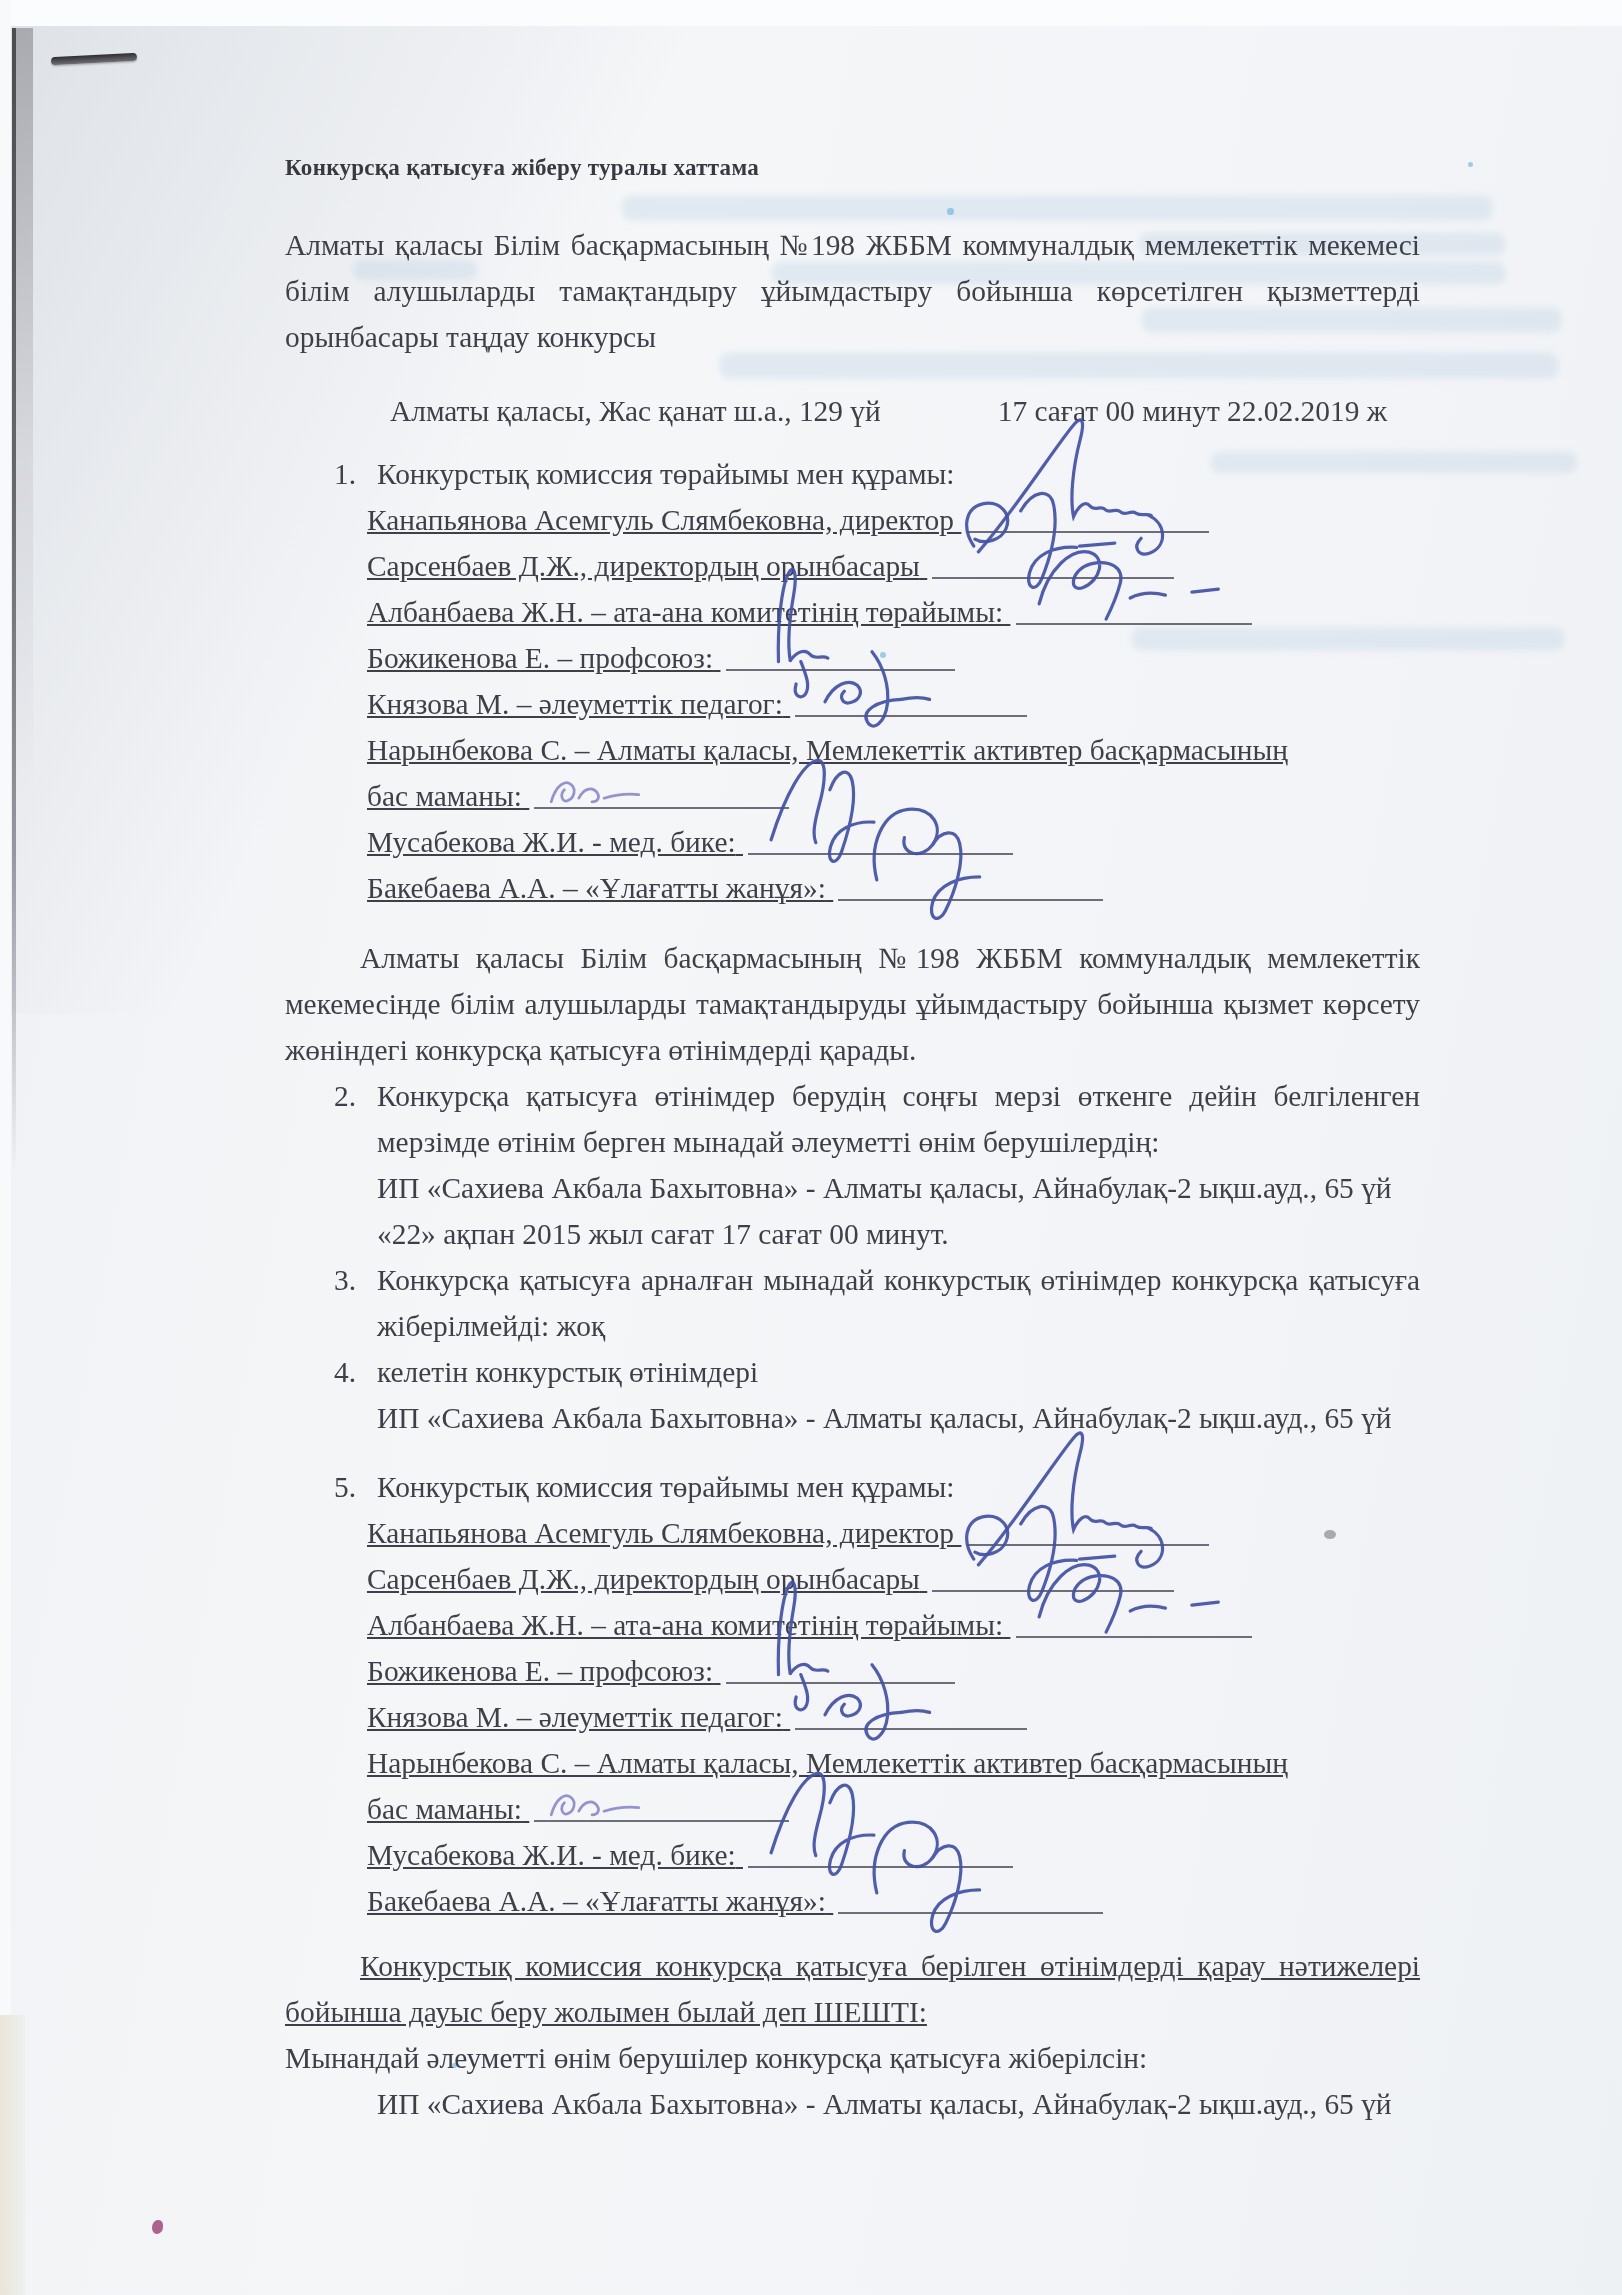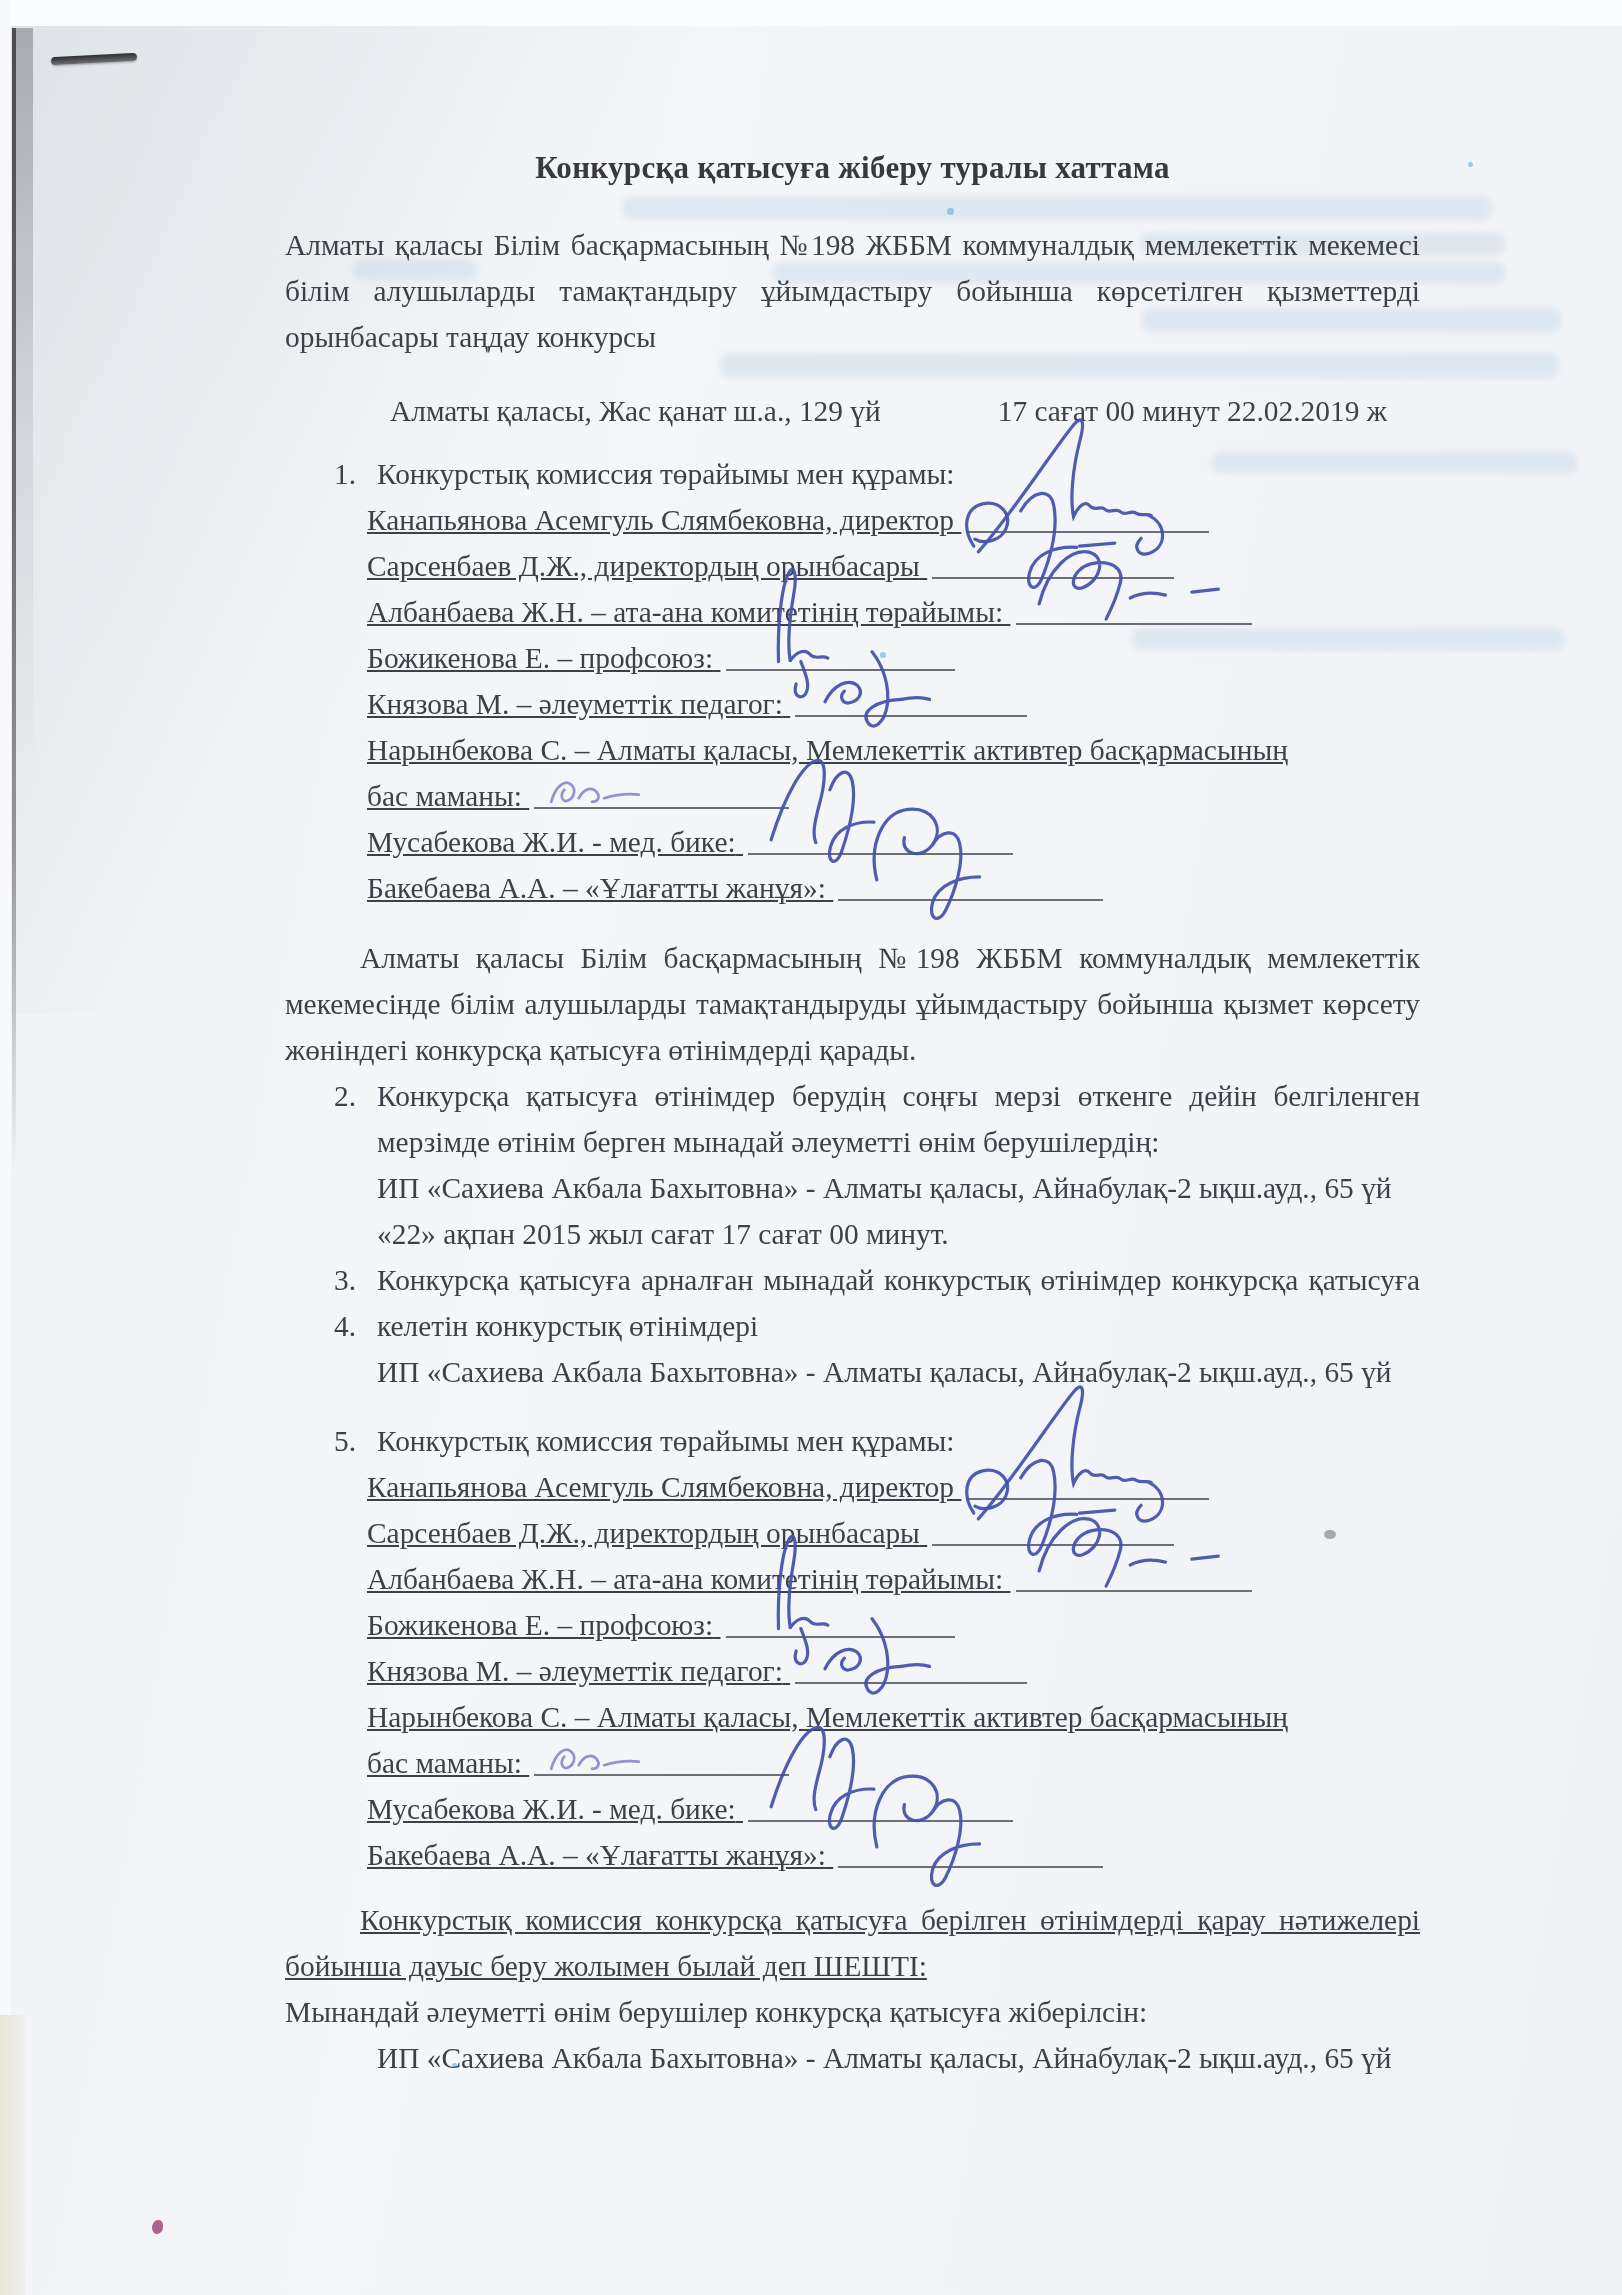--- a/index.html
+++ b/index.html
@@ -21,21 +21,21 @@
              background:linear-gradient(180deg,#2e2e32,#6f6f74);transform:rotate(-3deg);
              box-shadow:0 1.3px 2px rgba(0,0,0,.25);}
   .smudge{position:absolute;background:rgba(122,168,208,.16);filter:blur(3.3px);border-radius:9.2px;}
   .speck{position:absolute;border-radius:50%;background:rgba(66,168,214,.5);filter:blur(0.7px);}
   .fleck-gray{position:absolute;left:1324px;top:1530px;width:11.8px;height:9.2px;border-radius:50%;
              background:rgba(110,110,118,.55);filter:blur(0.7px);}
   .fleck-pink{position:absolute;left:152px;top:2220px;width:10.5px;height:13.7px;
              border-radius:60% 40% 55% 45%;background:#a3497c;opacity:.85;filter:blur(0.3px);}
   
   .column{position:absolute;left:285px;top:0;width:1135px;font-size:29.4px;line-height:46px;}
-  .title{margin-top:145px;text-align:center;font-weight:bold;font-size:31px;letter-spacing:0.3px;color:#38383f;}
+  .title{margin-top:145px;font-weight:bold;font-size:23px;letter-spacing:0.3px;color:#38383f;}
   .jl{text-align:justify;text-align-last:justify;}
   .ll{text-align:left;}
   .ind{text-indent:75px;}
   .mt-para1{margin-top:31px;}
   .venue-row{display:flex;justify-content:space-between;margin-top:27.5px;padding-left:105px;padding-right:33px;align-items:flex-end;}
   .item{position:relative;}
   .mt-item1{margin-top:17px;}
   .mt-para2{margin-top:24px;}
   .mt-item5{margin-top:23px;}
   .mt-resol{margin-top:19.6px;text-decoration:underline;}
@@ -225,20 +225,21 @@
         <div class="ll">мерзімде өтінім берген мынадай әлеуметті өнім берушілердің:</div>
         <div class="ll">ИП «Сахиева Акбала Бахытовна» - Алматы қаласы, Айнабулақ-2 ықш.ауд., 65 үй</div>
         <div class="ll">«22» ақпан 2015 жыл сағат 17 сағат 00 минут.</div>
       </div>
     </div>
 
     <div class="item">
       <span class="inum">3.</span>
       <div class="itext">
         <div class="jl">Конкурсқа қатысуға арналған мынадай конкурстық өтінімдер конкурсқа қатысуға</div>
+        <div class="ll">жіберілмейді: жоқ</div>
       </div>
     </div>
 
     <div class="item">
       <span class="inum">4.</span>
       <div class="itext">
         <div class="ll">келетін конкурстық өтінімдері</div>
         <div class="ll">ИП «Сахиева Акбала Бахытовна» - Алматы қаласы, Айнабулақ-2 ықш.ауд., 65 үй</div>
       </div>
     </div>

